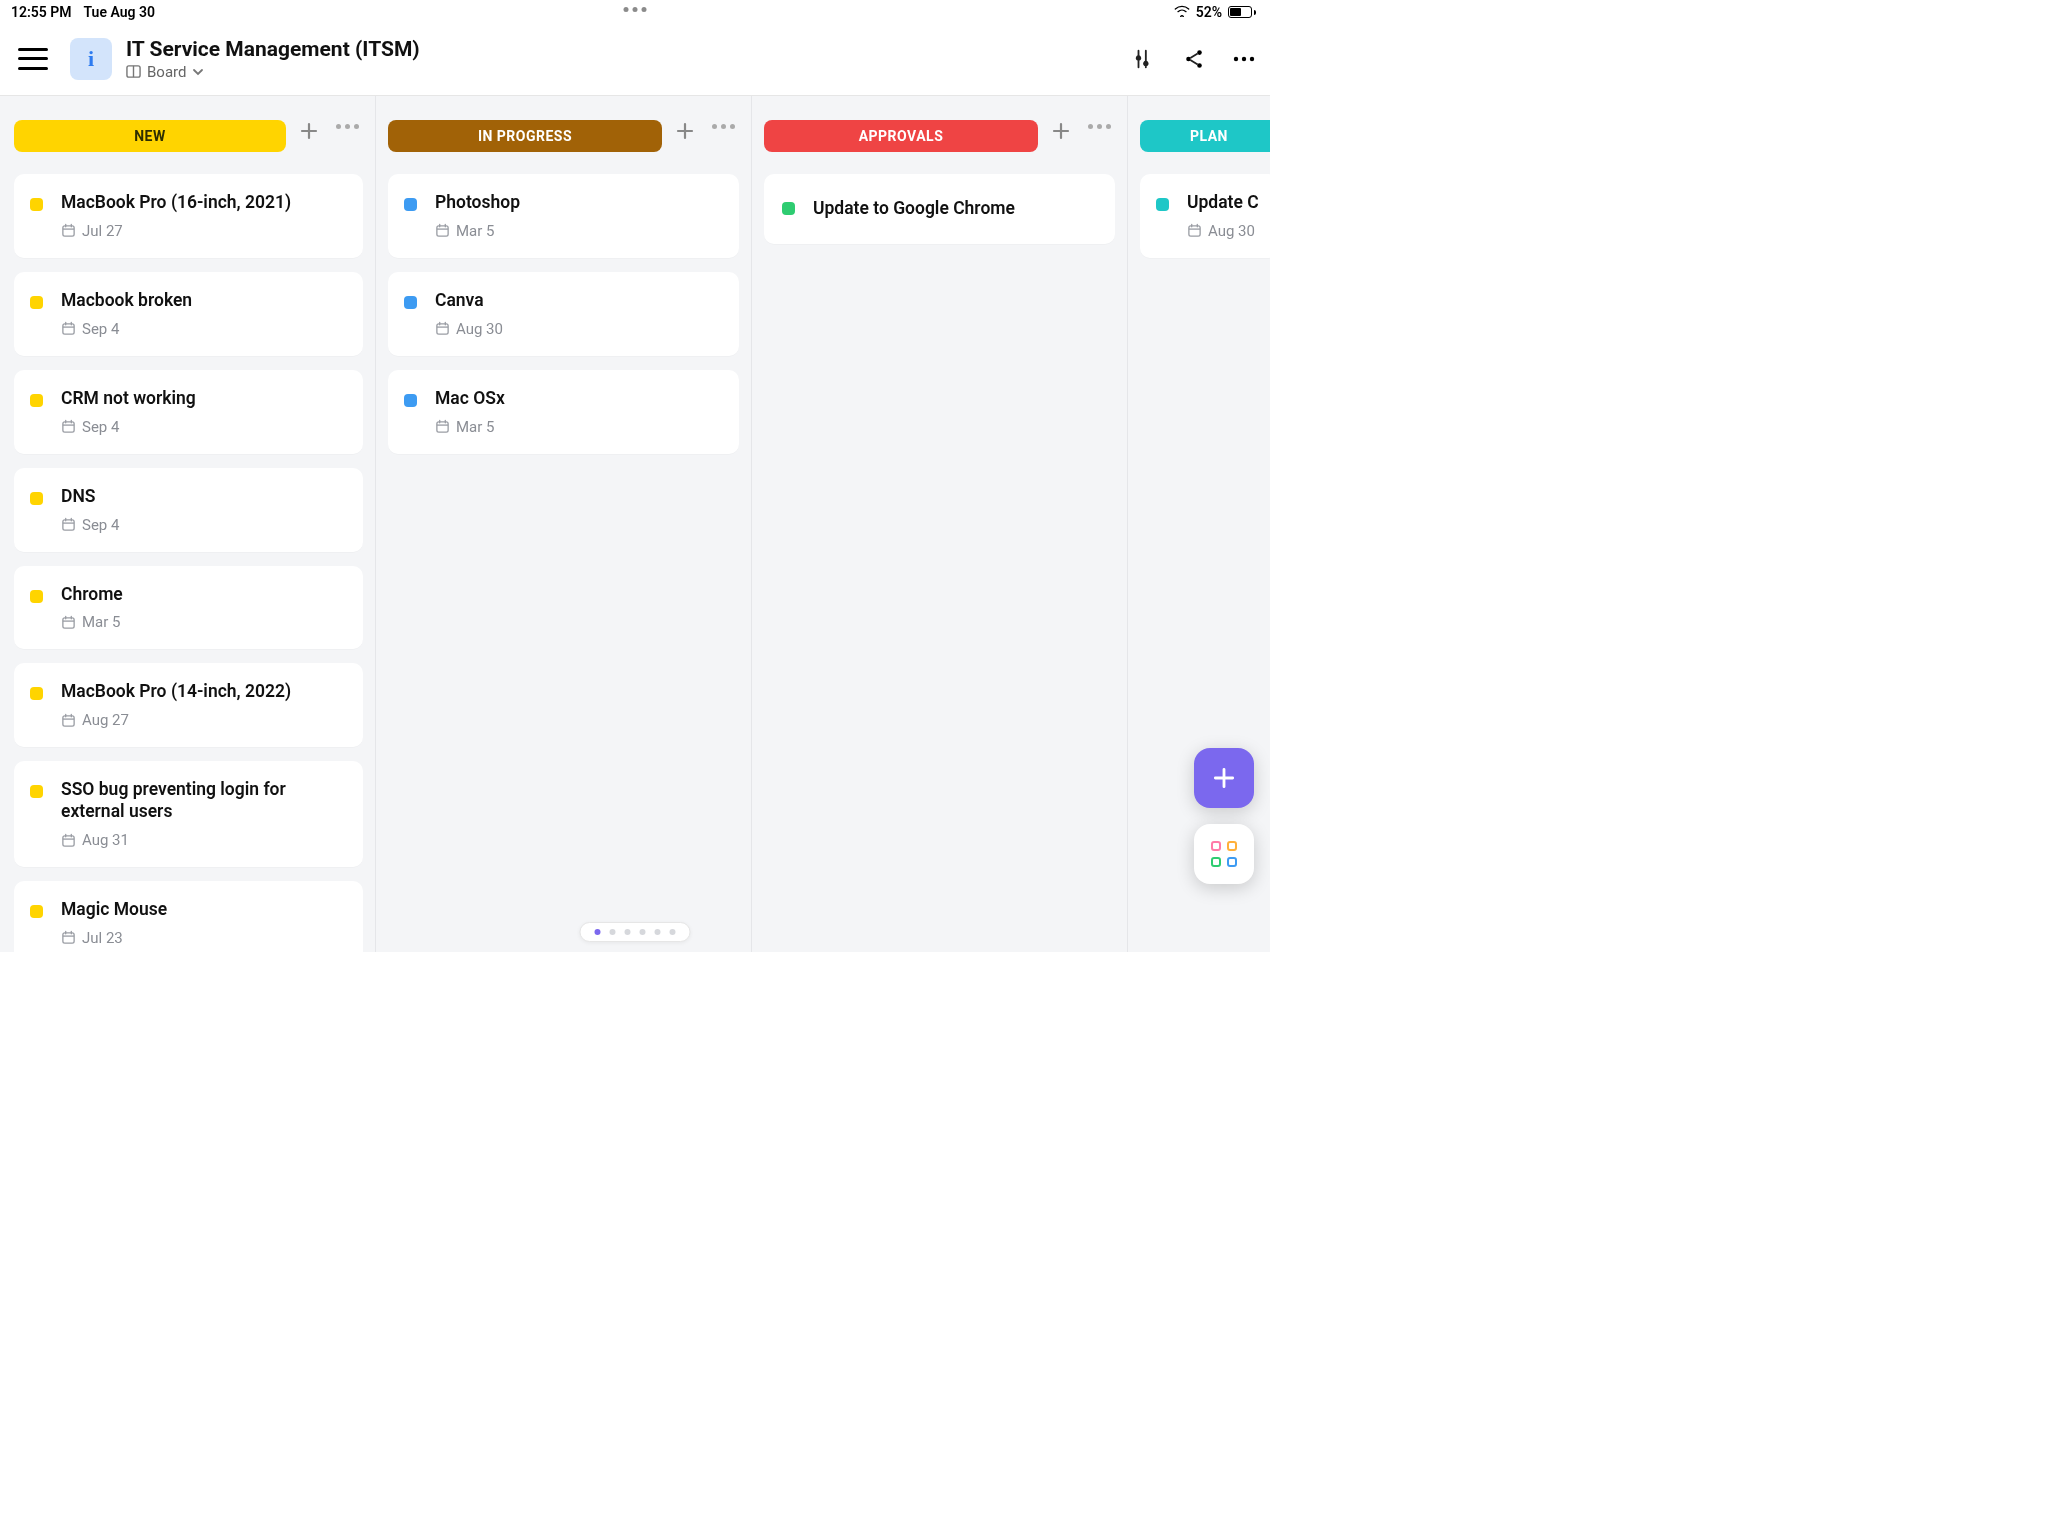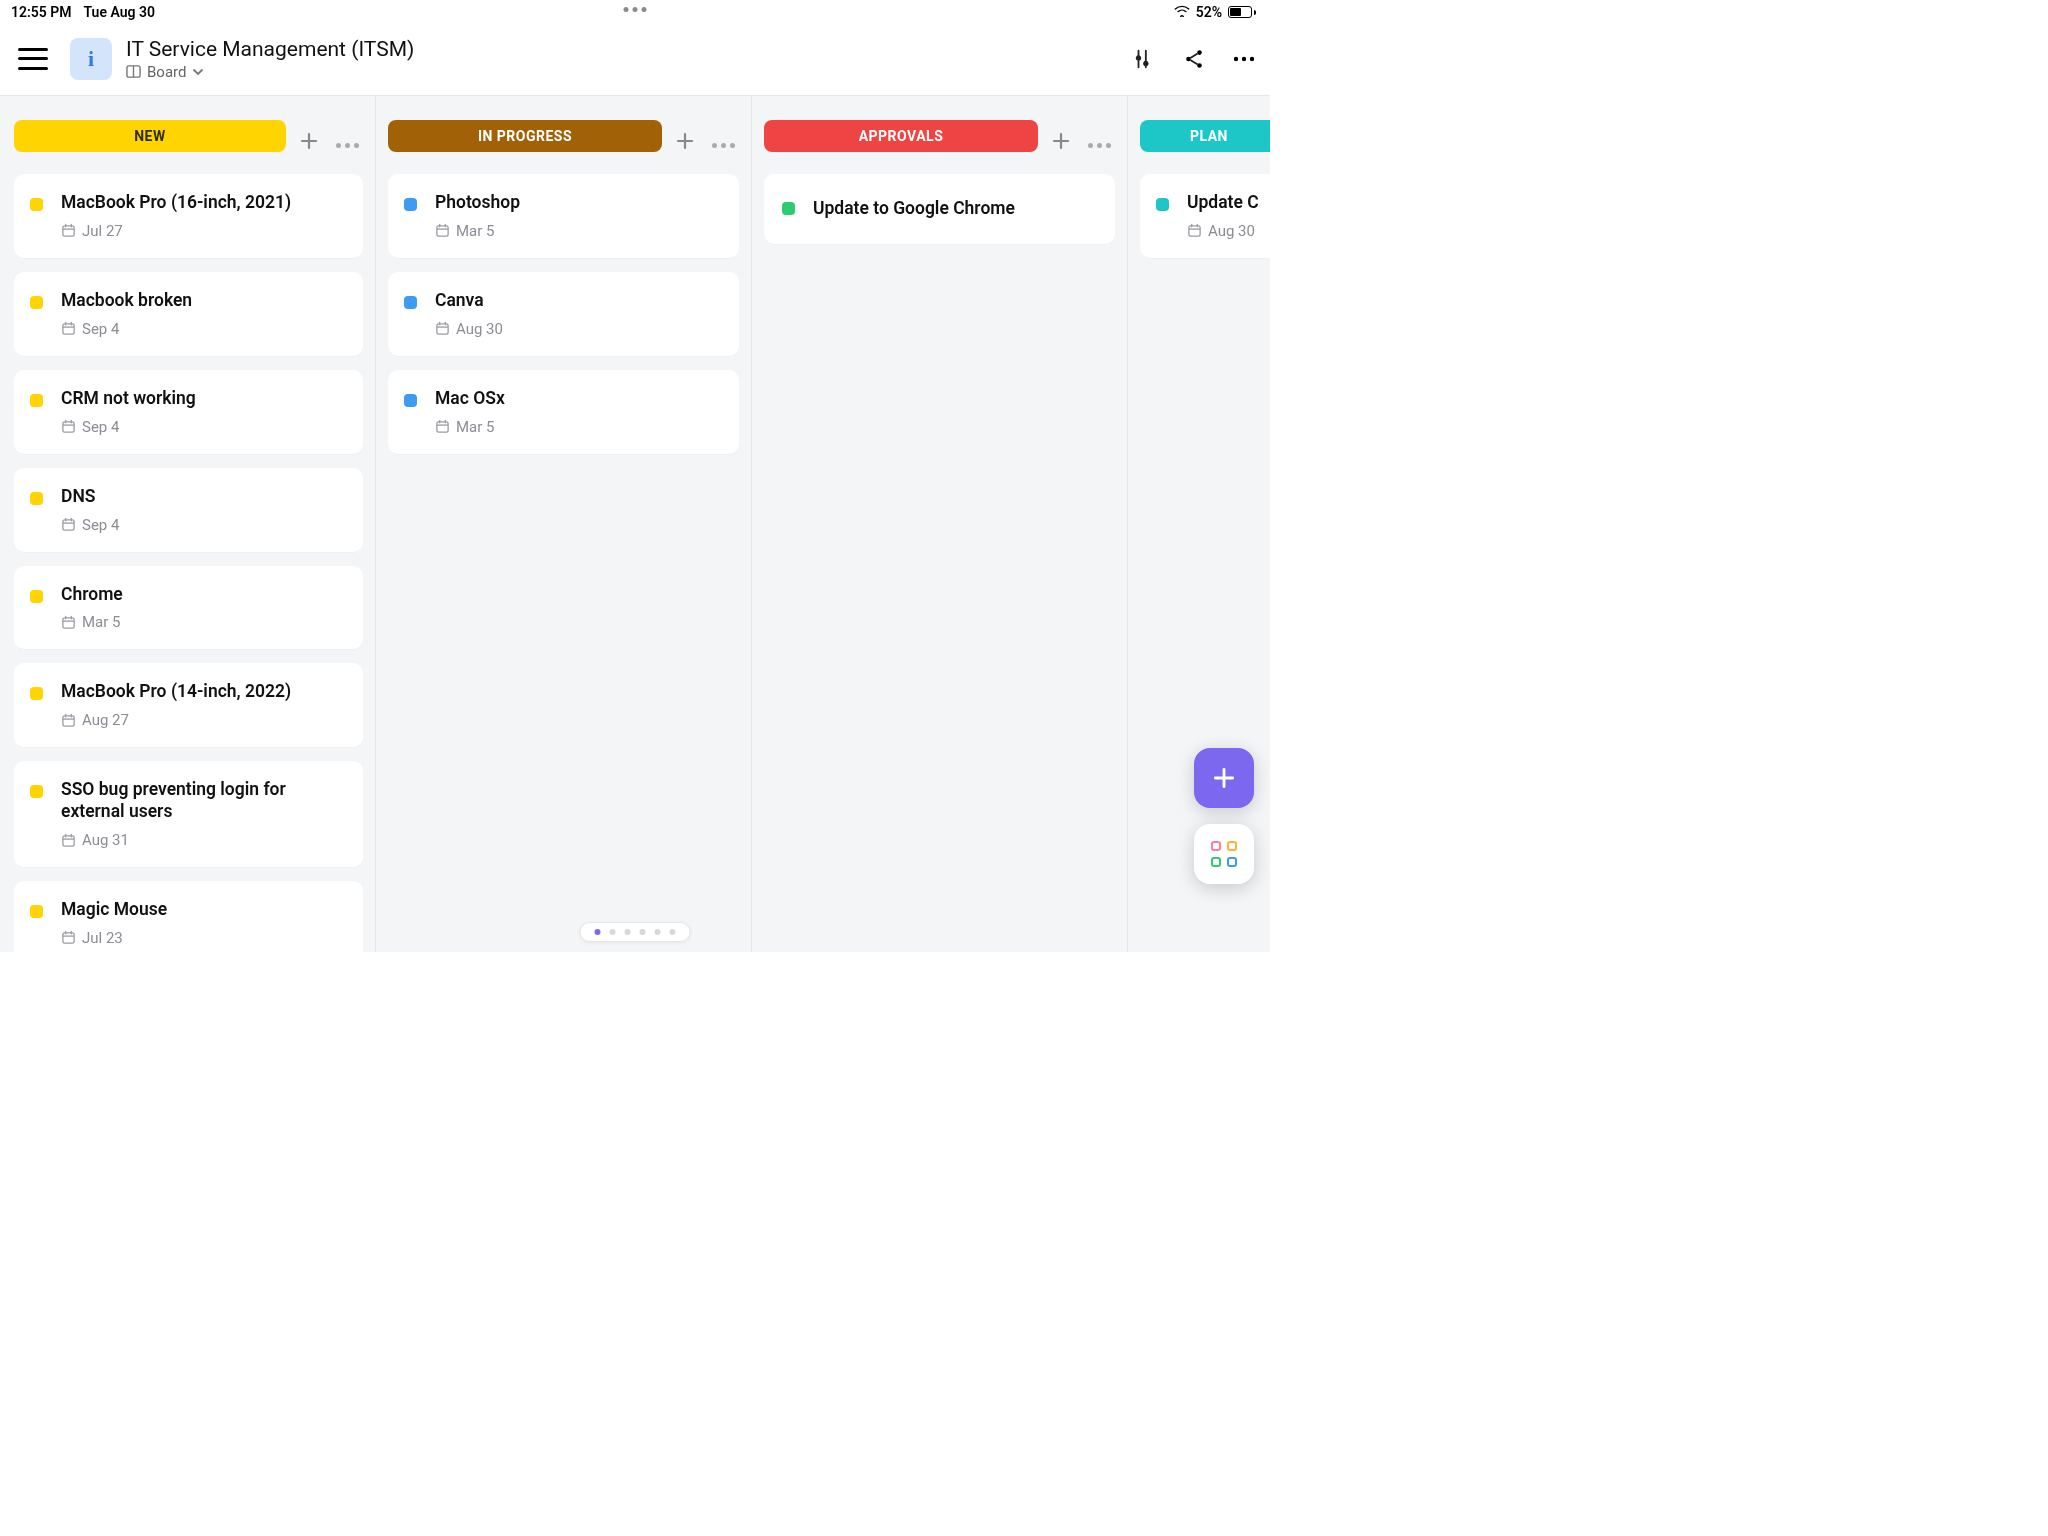--- a/index.html
+++ b/index.html
@@ -61,21 +61,21 @@
   }
   .hamburger {
     width:30px;height:22px;display:flex;flex-direction:column;justify-content:space-between;cursor:pointer;
   }
   .hamburger span{height:3px;background:#000;border-radius:2px;}
   .project-icon{
     width:42px;height:42px;background:#d3e4fb;border-radius:8px;display:flex;align-items:center;justify-content:center;margin-left:22px;
   }
   .project-icon span{color:#2d7bf0;font-weight:700;font-size:22px;font-family:Georgia,serif;}
   .project-title-wrap{margin-left:14px;display:flex;flex-direction:column;gap:2px;}
-  .project-title{font-size:21px;font-weight:400;color:#111;}
+  .project-title{font-size:21px;font-weight:700;color:#111;}
   .view-switch{display:flex;align-items:center;gap:6px;color:#666;font-size:15px;cursor:pointer;}
   .nav-right{margin-left:auto;display:flex;gap:26px;align-items:center;}
   .nav-icon-btn{width:24px;height:24px;display:flex;align-items:center;justify-content:center;cursor:pointer;color:#222;}
 
   
   .board {
     display:flex;
     height:calc(100% - 96px);
     background:#f4f5f7;
     overflow-x:hidden;
@@ -85,21 +85,21 @@
     flex-shrink:0;
     border-right:1px solid #e5e6e9;
     padding:24px 12px 0 12px;
     display:flex;
     flex-direction:column;
   }
   .column:first-child{padding-left:14px;}
   .column:last-child{border-right:none;}
   .col-header{
     display:flex;
-    align-items:flex-end;
+    align-items:flex-start;
     gap:12px;
     margin-bottom:22px;
   }
   .col-pill{
     flex:1 1 auto;
     text-align:center;
     font-size:14px;
     font-weight:700;
     letter-spacing:0.5px;
     padding:8px 0;

